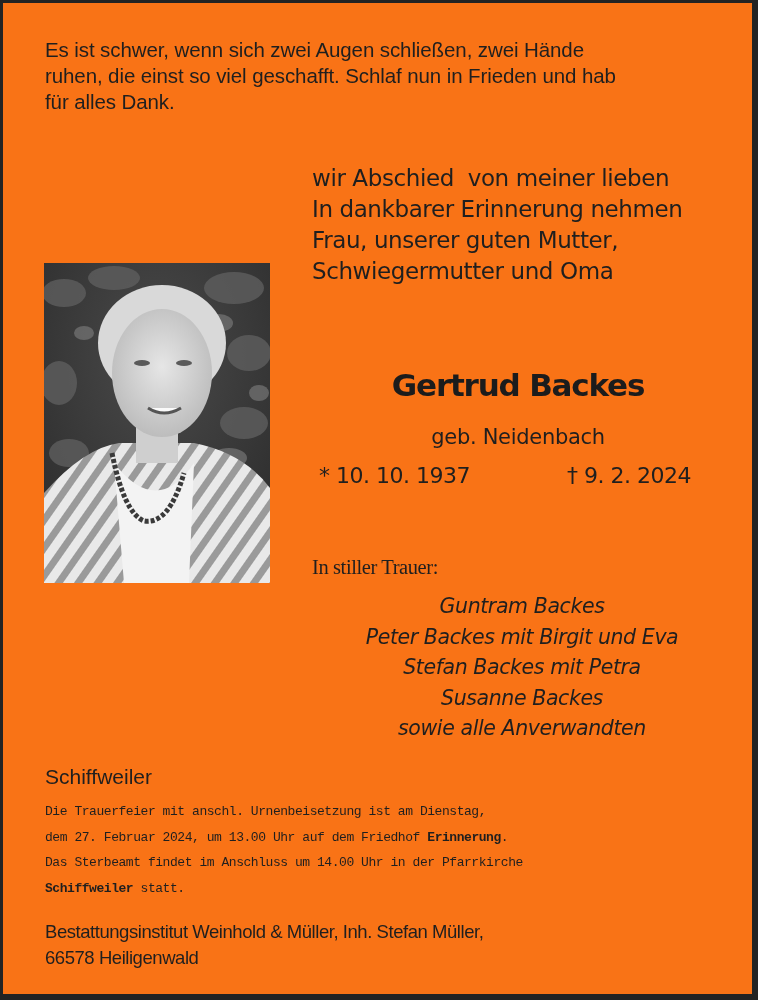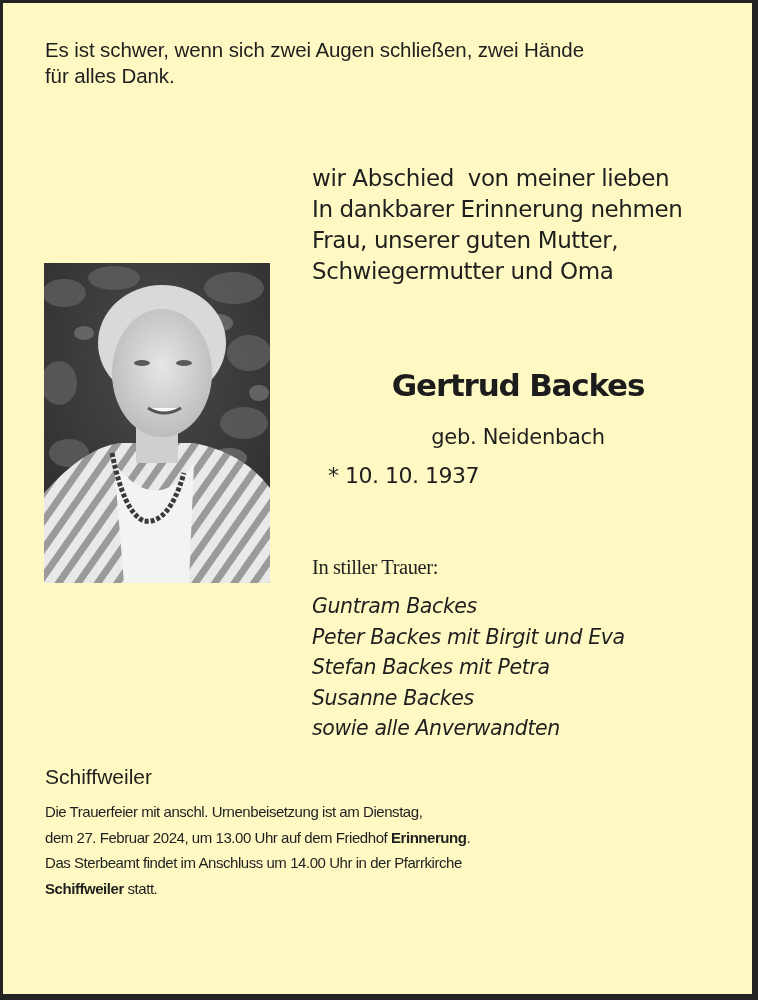--- a/index.html
+++ b/index.html
@@ -10,21 +10,21 @@
       color: #1f1f1f;
     }
     .frame {
       position: absolute; left: 0; top: 0;
       width: 758px; height: 1000px;
       box-sizing: border-box;
       border-left: 3px solid #232323;
       border-top: 3px solid #232323;
       border-right: 6px solid #232323;
       border-bottom: 6px solid #232323;
-      background: #fef9c3;
+      background: #f97316;
     }
     .abs { position: absolute; }
 
     .intro {
       left: 42px; top: 34px; width: 690px;
       font-size: 20.5px; line-height: 26px;
       font-family: "Liberation Sans", sans-serif;
       letter-spacing: -0.1px;
     }
     .intro div { white-space: nowrap; }
@@ -51,64 +51,65 @@
     .maiden {
       left: 300px; top: 420px; width: 430px; text-align: center;
       font-family: "DejaVu Sans", sans-serif;
       font-size: 21px; line-height: 28px; letter-spacing: -0.3px;
     }
     .dates {
       left: 312px; top: 458px; width: 410px; height: 30px;
       font-family: "DejaVu Sans", sans-serif;
       font-size: 22px; line-height: 30px; letter-spacing: -0.5px;
     }
-    .dates .born { position: absolute; left: 13px; top: 0; }
+    .dates .born { position: absolute; left: 4px; top: 0; }
     .dates .died { position: absolute; left: 252px; top: 0; }
 
     .mourn-label {
       left: 309px; top: 550px;
       font-family: Liberation Serif, serif;
       font-size: 20.5px; line-height: 28px; letter-spacing: -0.4px;
     }
     .mourners {
       left: 309px; top: 588px; width: 420px;
       font-family: "DejaVu Sans", sans-serif; font-style: italic;
       font-size: 20.5px; line-height: 30.5px; letter-spacing: -0.4px;
     }
-    .mourners div { white-space: nowrap; }
+    .mourners div { white-space: nowrap; text-align: center; }
 
     .place {
       left: 42px; top: 760px;
       font-family: "Liberation Sans", sans-serif;
       font-size: 21px; line-height: 28px;
     }
     .service {
       left: 42px; top: 796px; width: 700px;
-      font-family: Liberation Sans, sans-serif;
-      font-size: 15px; line-height: 25.5px;
+      font-family: Liberation Mono, monospace;
+      font-size: 13px; line-height: 25.5px;
       letter-spacing: -0.45px;
     }
     .service div { white-space: nowrap; }
     .service b { font-weight: bold; }
 
     .undertaker {
       left: 42px; top: 916px; width: 700px;
       font-family: "Liberation Sans", sans-serif;
       font-size: 18.5px; line-height: 25.5px;
       letter-spacing: -0.45px;
     }
     .undertaker div { white-space: nowrap; }
   </style>
 </head>
 <body>
 
 <div class="frame">
 
   <div class="abs intro">
     <div>Es ist schwer, wenn sich zwei Augen schließen, zwei Hände</div>
+    <div>ruhen, die einst so viel geschafft. Schlaf nun in Frieden und hab</div>
     <div>für alles Dank.</div>
   </div>
 
   <div class="abs memory">
     <div>wir Abschied  von meiner lieben</div>
     <div>In dankbarer Erinnerung nehmen</div>
     <div>Frau, unserer guten Mutter,</div>
     <div>Schwiegermutter und Oma</div>
   </div>
 
@@ -161,34 +162,39 @@
       <ellipse cx="140" cy="100" rx="8" ry="3" fill="#5a5a5a"></ellipse>
 
       <path d="M104 145 Q120 155 137 145" stroke="#555" stroke-width="3" fill="#fafafa"></path>
     </svg>
   </div>
 
   <div class="abs name">Gertrud Backes</div>
   <div class="abs maiden">geb. Neidenbach</div>
   <div class="abs dates">
     <span class="born">* 10. 10. 1937</span>
+    <span class="died">† 9. 2. 2024</span>
   </div>
 
   <div class="abs mourn-label">In stiller Trauer:</div>
   <div class="abs mourners">
     <div>Guntram Backes</div>
     <div>Peter Backes mit Birgit und Eva</div>
     <div>Stefan Backes mit Petra</div>
     <div>Susanne Backes</div>
     <div>sowie alle Anverwandten</div>
   </div>
 
   <div class="abs place">Schiffweiler</div>
 
   <div class="abs service">
     <div>Die Trauerfeier mit anschl. Urnenbeisetzung ist am Dienstag,</div>
     <div><span>dem 27. Februar 2024,  um 13.00 Uhr auf dem Friedhof </span><b>Erinnerung</b><span>.</span></div>
     <div>Das Sterbeamt findet im Anschluss um 14.00 Uhr in der Pfarrkirche</div>
     <div><b>Schiffweiler</b><span> statt.</span></div>
   </div>
 
+  <div class="abs undertaker">
+    <div>Bestattungsinstitut Weinhold &amp; Müller, Inh. Stefan Müller,</div>
+    <div>66578 Heiligenwald</div>
+  </div>
 
 </div>
 
 </body></html>

